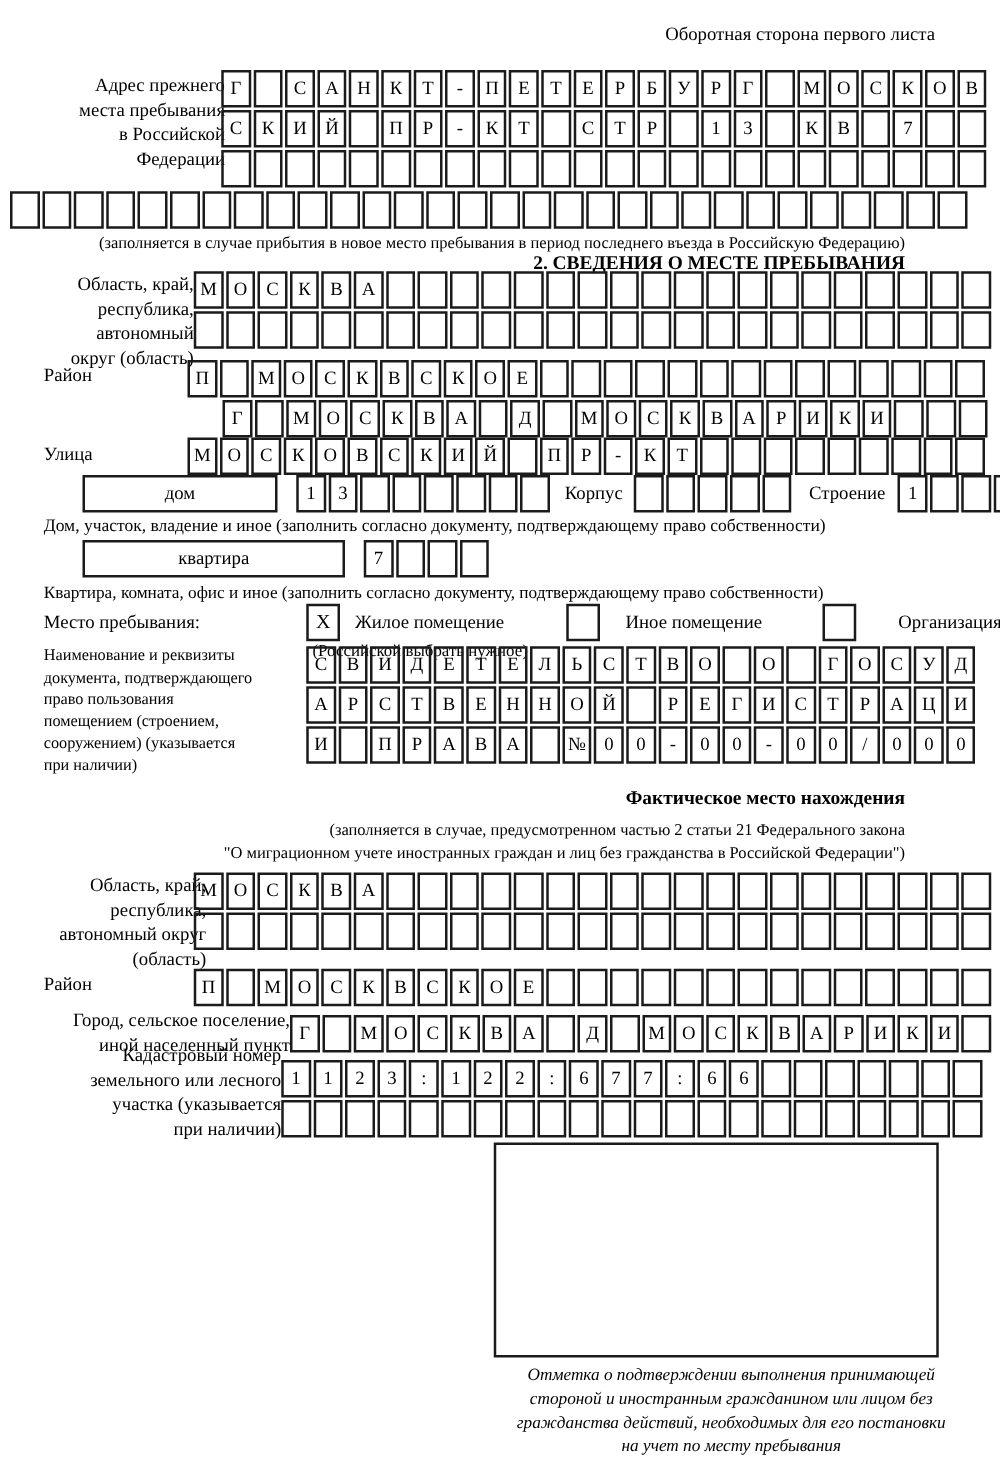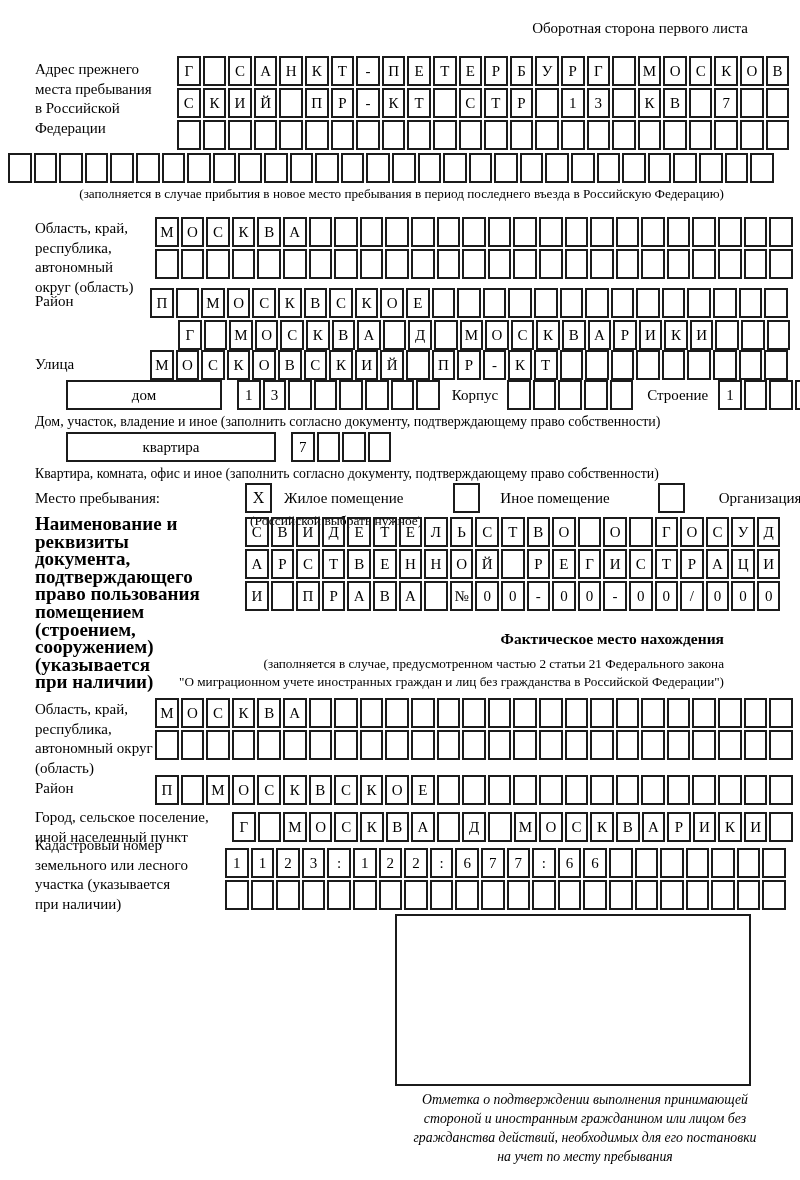--- a/index.html
+++ b/index.html
@@ -1,20 +1,20 @@
 <!DOCTYPE html>
 <html><head>
 <meta charset="utf-8">
 <style>
   html,body{margin:0;padding:0;background:#fff;}
   body{width:800px;height:1180px;position:relative;color:#000;
        font-family:"Liberation Serif","DejaVu Serif",serif;}
   .page{position:absolute;left:0;top:0;width:800px;height:1180px;}
   .abs{position:absolute;}
-  .lbl{font-size:15px;line-height:19.5px;white-space:pre-line;}
+  .lbl{font-size:15px;line-height:19.5px;white-space:pre-line;text-align:right;}
   .sm{font-size:13.2px;}
   .center{left:0;width:724px;text-align:right;}
   .bold{font-weight:bold;}
   .boxrow{display:flex;gap:2px;align-items:flex-start;}
   .stack .boxrow{margin-bottom:2px;}
   .cbox{flex:none;width:19.6px;height:26px;border:2px solid #1b1b1b;
         font-size:15px;line-height:26px;text-align:center;overflow:hidden;}
   .checkbox{flex:none;width:23px;height:26px;border:2px solid #1b1b1b;
         font-size:16px;line-height:26px;text-align:center;}
   .widebox{flex:none;height:26px;border:2px solid #1b1b1b;
@@ -142,20 +142,21 @@
       <span class="cbox"></span>
       <span class="cbox"></span>
       <span class="cbox"></span>
       <span class="cbox"></span>
       <span class="cbox"></span>
       <span class="cbox"></span>
       <span class="cbox"></span>
     </div>
   <div class="abs center sm" style="top:186px;">(заполняется в случае прибытия в новое место пребывания в период последнего въезда в Российскую Федерацию)</div>
 
+  <div class="abs center bold" style="top:202px;font-size:15.5px;">2. СВЕДЕНИЯ О МЕСТЕ ПРЕБЫВАНИЯ</div>
 
   <div class="abs lbl" style="left:35px;top:219px;width:120px;">Область, край,
 республика,
 автономный
 округ (область)</div>
   <div class="abs stack" style="left:155px;top:217px;">
     <div class="boxrow">
         <span class="cbox">М</span>
         <span class="cbox">О</span>
         <span class="cbox">С</span>
@@ -347,21 +348,21 @@
     <span class="inline-lbl" style="width:208px;">Место пребывания:</span>
     <span class="checkbox">X</span>
     <span class="inline-lbl" style="margin-left:10px;">Жилое помещение</span>
     <span class="checkbox" style="margin-left:48px;"></span>
     <span class="inline-lbl" style="margin-left:18px;text-align:center;">Иное помещение</span>
     <span class="checkbox" style="margin-left:46px;"></span>
     <span class="inline-lbl" style="margin-left:32px;text-align:right;">Организация</span>
   </div>
   <div class="abs" style="left:250px;top:513px;font-size:13.5px;">(Российской выбрать нужное)</div>
 
-  <div class="abs" style="left:35px;top:515px;width:210px;font-size:19px;line-height:17.6px;white-space:pre-line;font-weight:bold;">Наименование и реквизиты
+  <div class="abs" style="left:35px;top:515px;width:210px;font-size:13px;line-height:17.6px;white-space:pre-line;">Наименование и реквизиты
 документа, подтверждающего
 право пользования
 помещением (строением,
 сооружением) (указывается
 при наличии)</div>
   <div class="abs stack" style="left:245px;top:517px;">
     <div class="boxrow">
         <span class="cbox">С</span>
         <span class="cbox">В</span>
         <span class="cbox">И</span>

